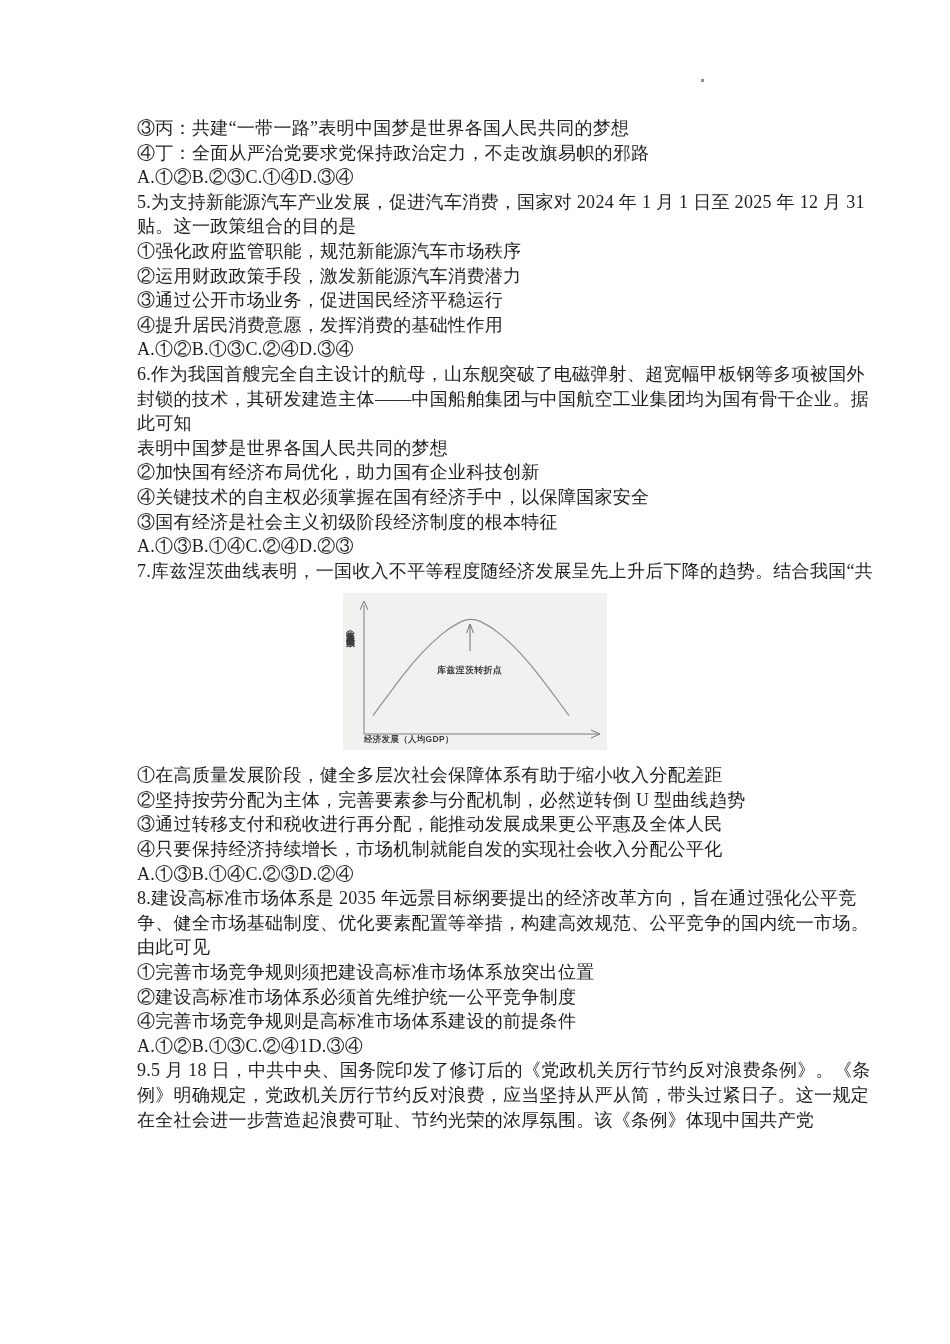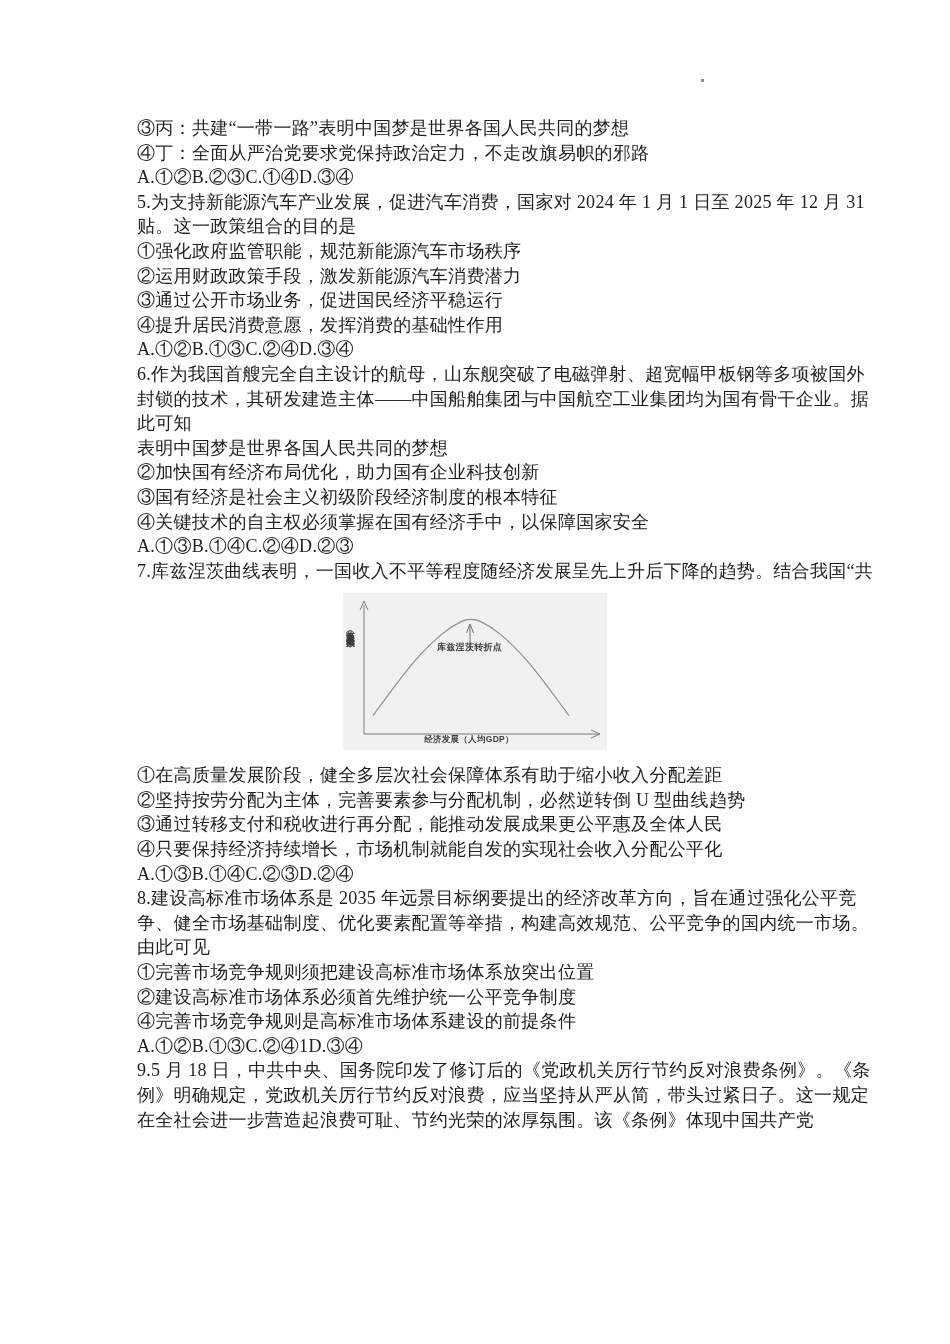--- a/index.html
+++ b/index.html
@@ -41,26 +41,26 @@
   .chart svg{position:absolute;left:0;top:0;}
   .chart .ylab{
     position:absolute;left:2px;top:31px;
     writing-mode:vertical-rl;
     font-size:8.5px;font-weight:600;
     letter-spacing:1px;
     color:#3d3d3d;
   }
   .chart .xlab{
     position:absolute;left:21px;top:141px;width:210px;
-    text-align:center;
+    text-align:left;
     font-size:8.5px;font-weight:600;
     color:#3d3d3d;
   }
   .chart .ann{
-    position:absolute;left:94px;top:48px;
+    position:absolute;left:94px;top:71px;
     font-size:9px;font-weight:600;
     color:#3d3d3d;
     white-space:nowrap;
   }
 </style>
 </head>
 <body>
 
 <div class="stray-dot"></div>
 
@@ -75,22 +75,22 @@
       <div class="line">①强化政府监管职能，规范新能源汽车市场秩序</div>
       <div class="line">②运用财政政策手段，激发新能源汽车消费潜力</div>
       <div class="line">③通过公开市场业务，促进国民经济平稳运行</div>
       <div class="line">④提升居民消费意愿，发挥消费的基础性作用</div>
       <div class="line">A.①②B.①③C.②④D.③④</div>
       <div class="line">6.作为我国首艘完全自主设计的航母，山东舰突破了电磁弹射、超宽幅甲板钢等多项被国外</div>
       <div class="line">封锁的技术，其研发建造主体——中国船舶集团与中国航空工业集团均为国有骨干企业。据</div>
       <div class="line">此可知</div>
       <div class="line">表明中国梦是世界各国人民共同的梦想</div>
       <div class="line">②加快国有经济布局优化，助力国有企业科技创新</div>
+      <div class="line">④关键技术的自主权必须掌握在国有经济手中，以保障国家安全</div>
       <div class="line">③国有经济是社会主义初级阶段经济制度的根本特征</div>
-      <div class="line">④关键技术的自主权必须掌握在国有经济手中，以保障国家安全</div>
       <div class="line">A.①③B.①④C.②④D.②③</div>
       <div class="line">7.库兹涅茨曲线表明，一国收入不平等程度随经济发展呈先上升后下降的趋势。结合我国“共</div>
     </div>
 
   <div class="chart">
     <svg width="264" height="157" viewBox="0 0 264 157">
 
       <line x1="21" y1="141" x2="21" y2="12" stroke="#7a7a7a" stroke-width="1"></line>
       <path d="M17,17 L21,8 L25,17" fill="none" stroke="#7a7a7a" stroke-width="1"></path>
 

